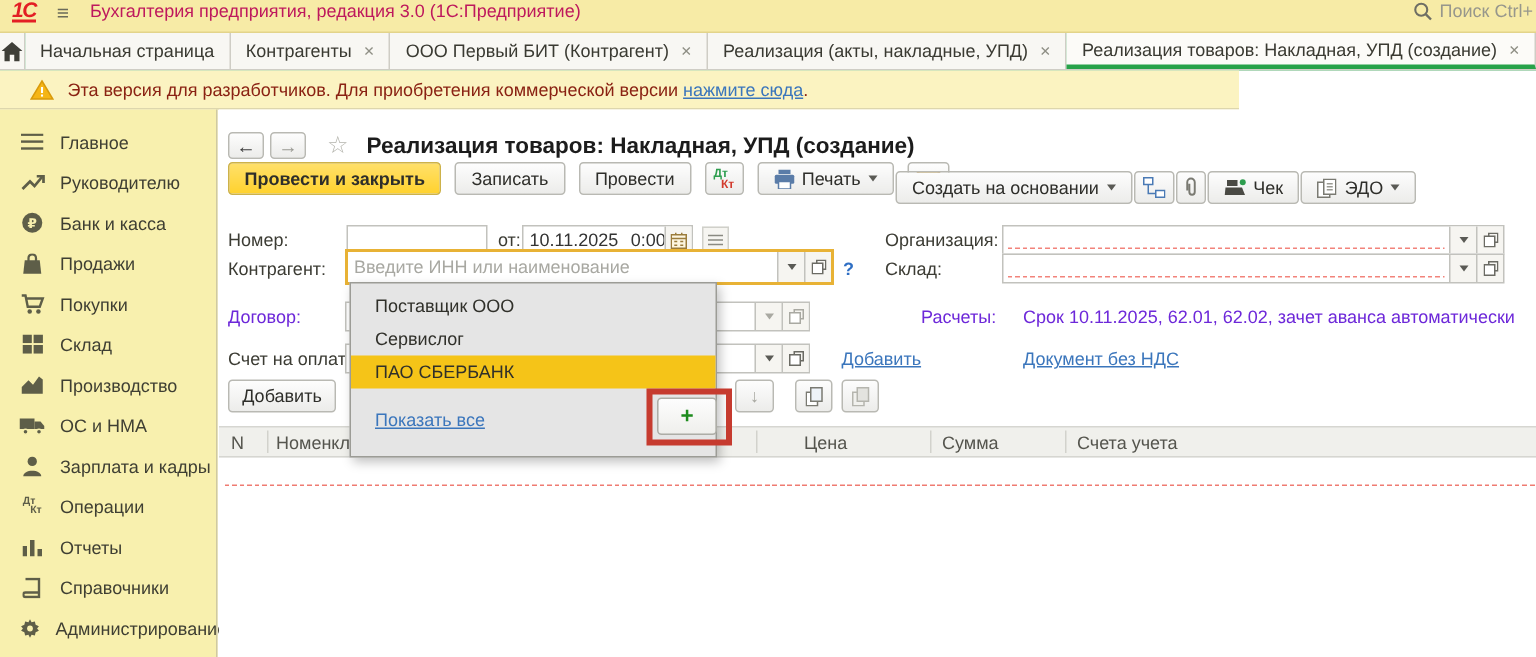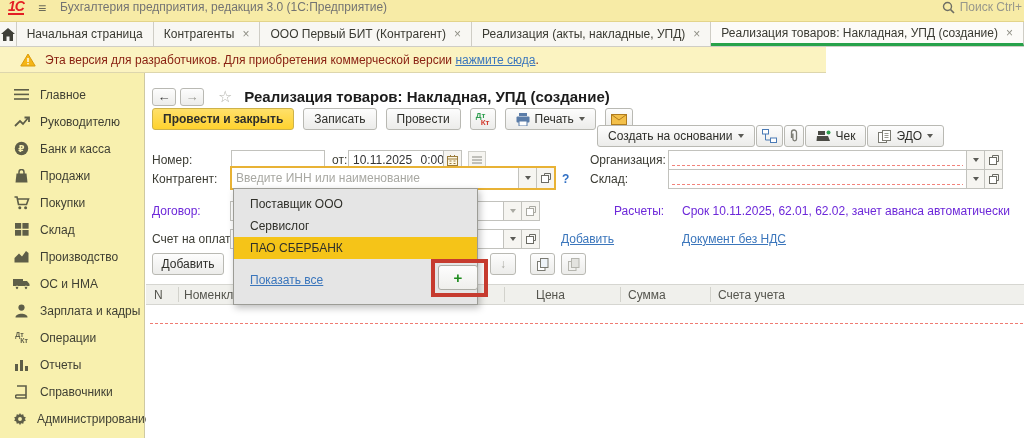--- a/index.html
+++ b/index.html
@@ -4,21 +4,21 @@
 <style>
   * { box-sizing: border-box; margin: 0; padding: 0; }
   html,body { width:1024px; height:438px; overflow:hidden; }
   body { font-family: "Liberation Sans", "DejaVu Sans", sans-serif; font-size:12px; color:#333; background:#fff; }
   .screen { position:relative; width:1024px; height:438px; overflow:hidden; }
 
   
   .titlebar { position:absolute; left:0; top:0; width:1024px; height:22px; background:#f7eba6; display:flex; align-items:flex-start; border-bottom:1px solid #e3d48a; }
   .logo1c { margin-left:8px; font-weight:bold; font-style:italic; color:#e31e24; font-size:14px; letter-spacing:-1px; border-bottom:2px solid #e31e24; line-height:13px; }
   .hamb { margin-left:14px; color:#6b6b5a; font-size:14px; cursor:pointer; }
-  .apptitle { margin-left:14px; color:#737373; }
+  .apptitle { margin-left:14px; color:#be185d; }
   .searchbox { margin-left:auto; margin-right:2px; display:flex; align-items:center; gap:5px; color:#97978c; cursor:pointer; }
 
   
   .tabbar { position:absolute; left:0; top:22px; width:1024px; height:25px; background:#22c55e; display:flex; align-items:stretch; border-bottom:1px solid #cfcdc5; }
   .hometab { width:30px; display:flex; align-items:center; justify-content:center; background:#f8f7f3; border-right:1px solid #cfcdc5; cursor:pointer; }
   .tab { display:flex; align-items:center; padding:0 10px; background:#f8f7f3; border-right:1px solid #cfcdc5; cursor:pointer; white-space:nowrap; color:#3a3a32; }
   .tab .x { margin-left:8px; color:#8f8f85; font-size:12px; }
   .tab.active { background:#fcfbf8; border-bottom:3px solid #27a24a; }
 
   
@@ -290,21 +290,21 @@
         <span>Печать</span>
           <span class="car"></span>
       </span>
       <span class="btn icononly">
         <svg width="16" height="11" viewBox="0 0 16 11">
             <rect x="0.5" y="0.5" width="15" height="10" fill="#f3c04a" stroke="#b07c1e"></rect>
             <path d="M0.5 0.5 L8 6 L15.5 0.5" fill="none" stroke="#b07c1e"></path>
           </svg>
       </span>
     </div>
-    <div class="abs" style="left:451px; top:52px; display:flex; align-items:center; gap:1px;justify-content:space-between;">
+    <div class="abs" style="left:451px; top:41px; display:flex; align-items:center; gap:1px;justify-content:space-between;">
       <span class="btn">
           <span>Создать на основании</span>
           <span class="car"></span>
         </span>
       <span class="btn icononly">
         <svg width="15" height="14" viewBox="0 0 15 14">
             <rect x="0.5" y="0.5" width="6" height="4.5" fill="#fff" stroke="#4a7ab5"></rect>
             <rect x="8.5" y="9" width="6" height="4.5" fill="#fff" stroke="#4a7ab5"></rect>
             <path d="M3.5 5 V11 H8.5" fill="none" stroke="#4a7ab5"></path>
           </svg>

